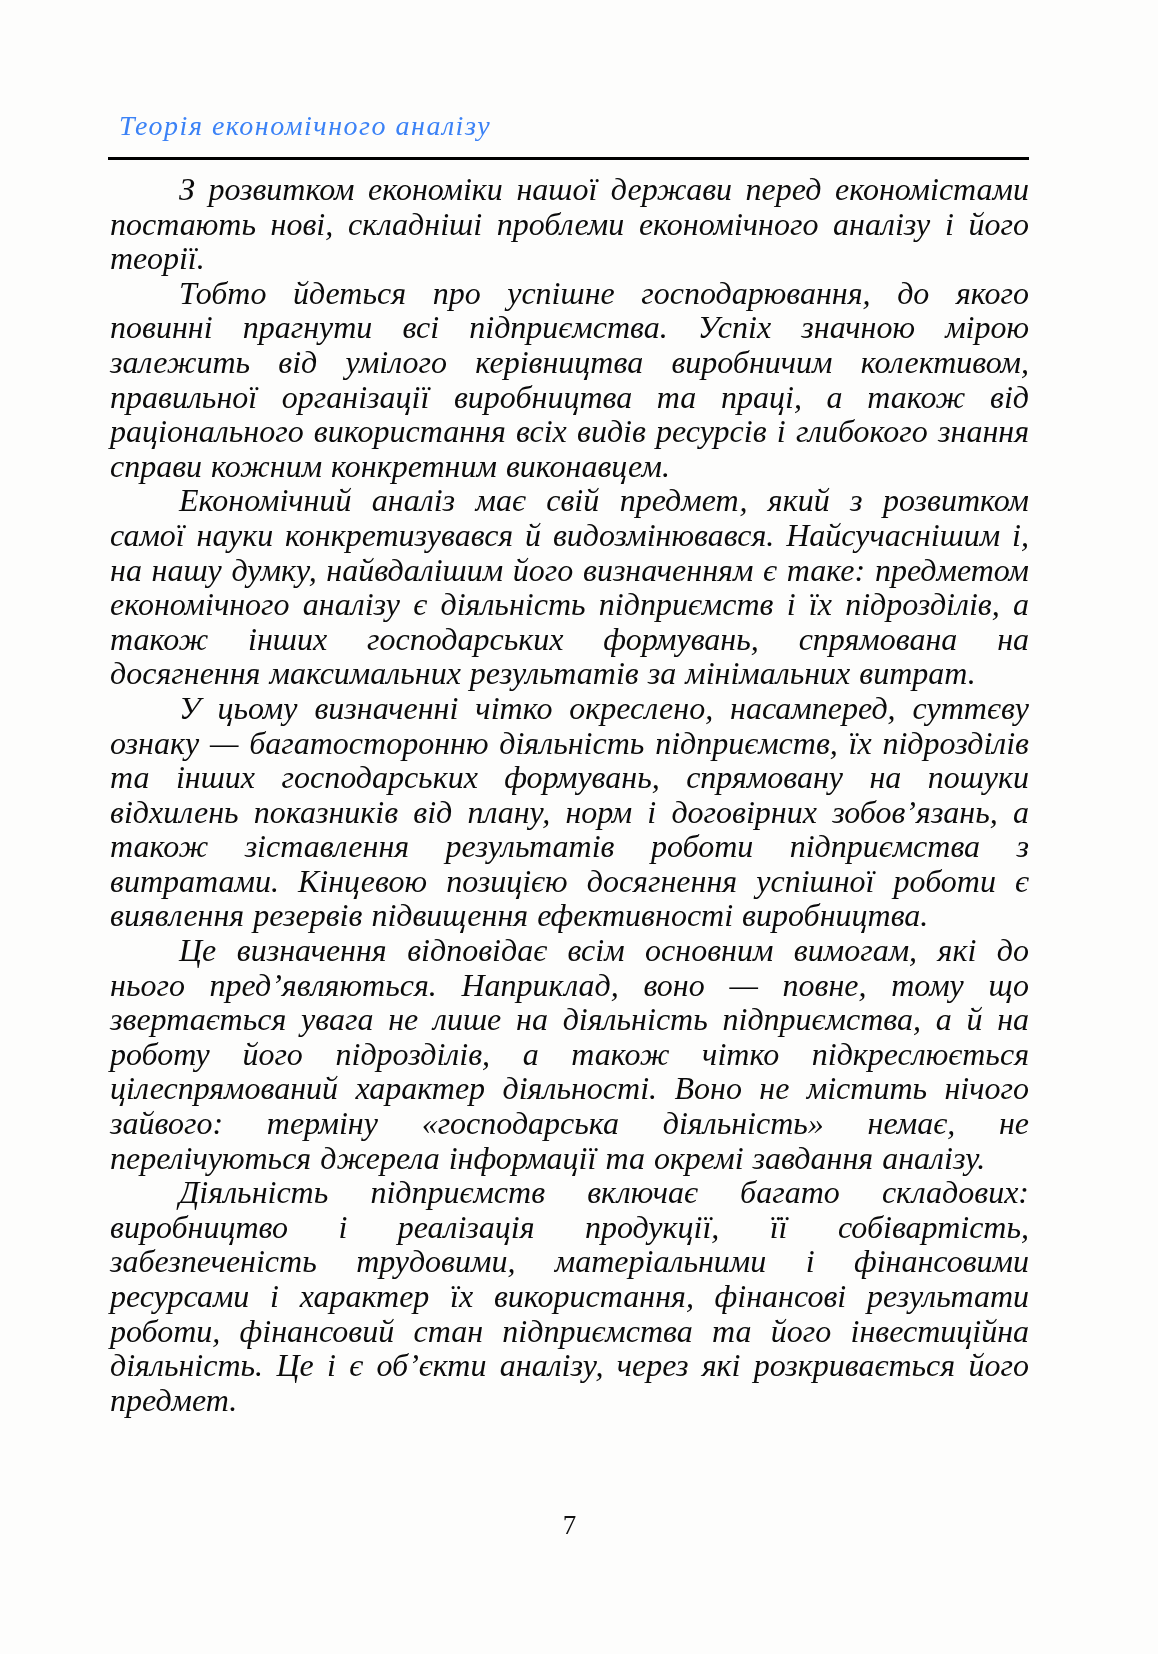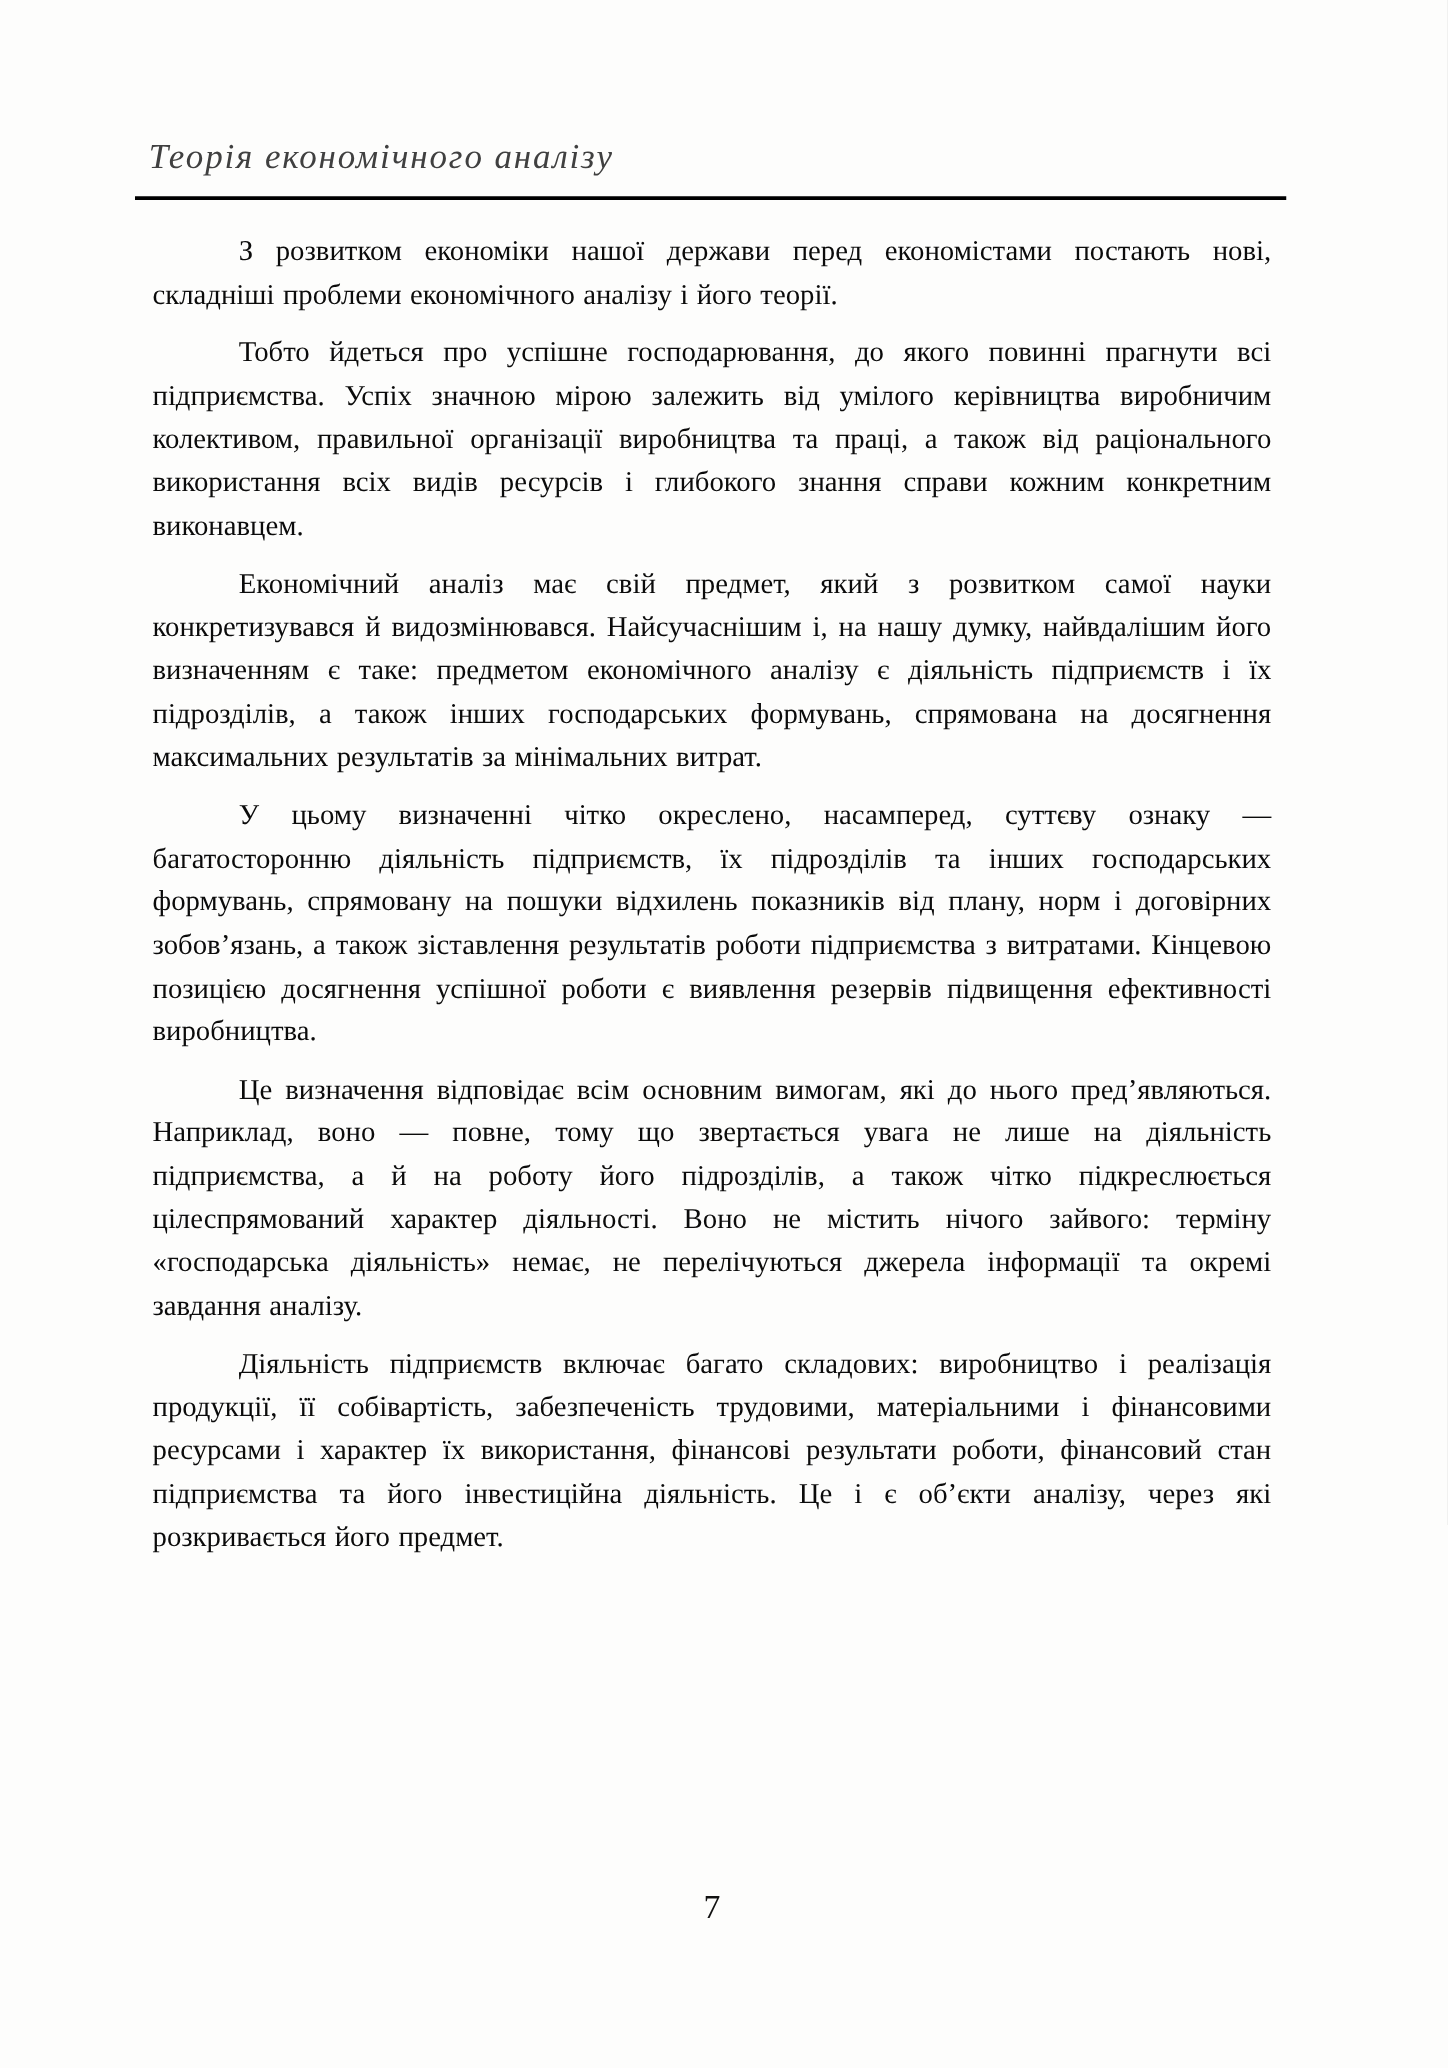--- a/index.html
+++ b/index.html
@@ -18,45 +18,46 @@
     overflow: hidden;
   }
   .running-head {
     position: absolute;
     left: 119px;
     top: 110px;
     width: 919px;
     font-style: italic;
     font-size: 28px;
     letter-spacing: 1.5px;
-    color: #404040;
+    color: #3b82f6;
     white-space: nowrap;
   }
   .head-rule {
     position: absolute;
     left: 108px;
     top: 157px;
     width: 921px;
     height: 0;
     border-top: 3px solid #000;
   }
   .body-block {
     position: absolute;
     left: 110px;
     top: 172px;
     width: 919px;
   }
   .body-block p {
-    margin: 12px;
+    margin: 0;
     padding: 0;
     text-indent: 69px;
     text-align: justify;
-    font-size: 23px;
+    font-size: 32px;
     line-height: 34.6px;
     word-spacing: 1px;
+    font-style: italic;
   }
   .body-block p.fill-last {
     text-align-last: justify;
   }
   .page-number {
     position: absolute;
     left: 110px;
     top: 1510px;
     width: 919px;
     text-align: center;

